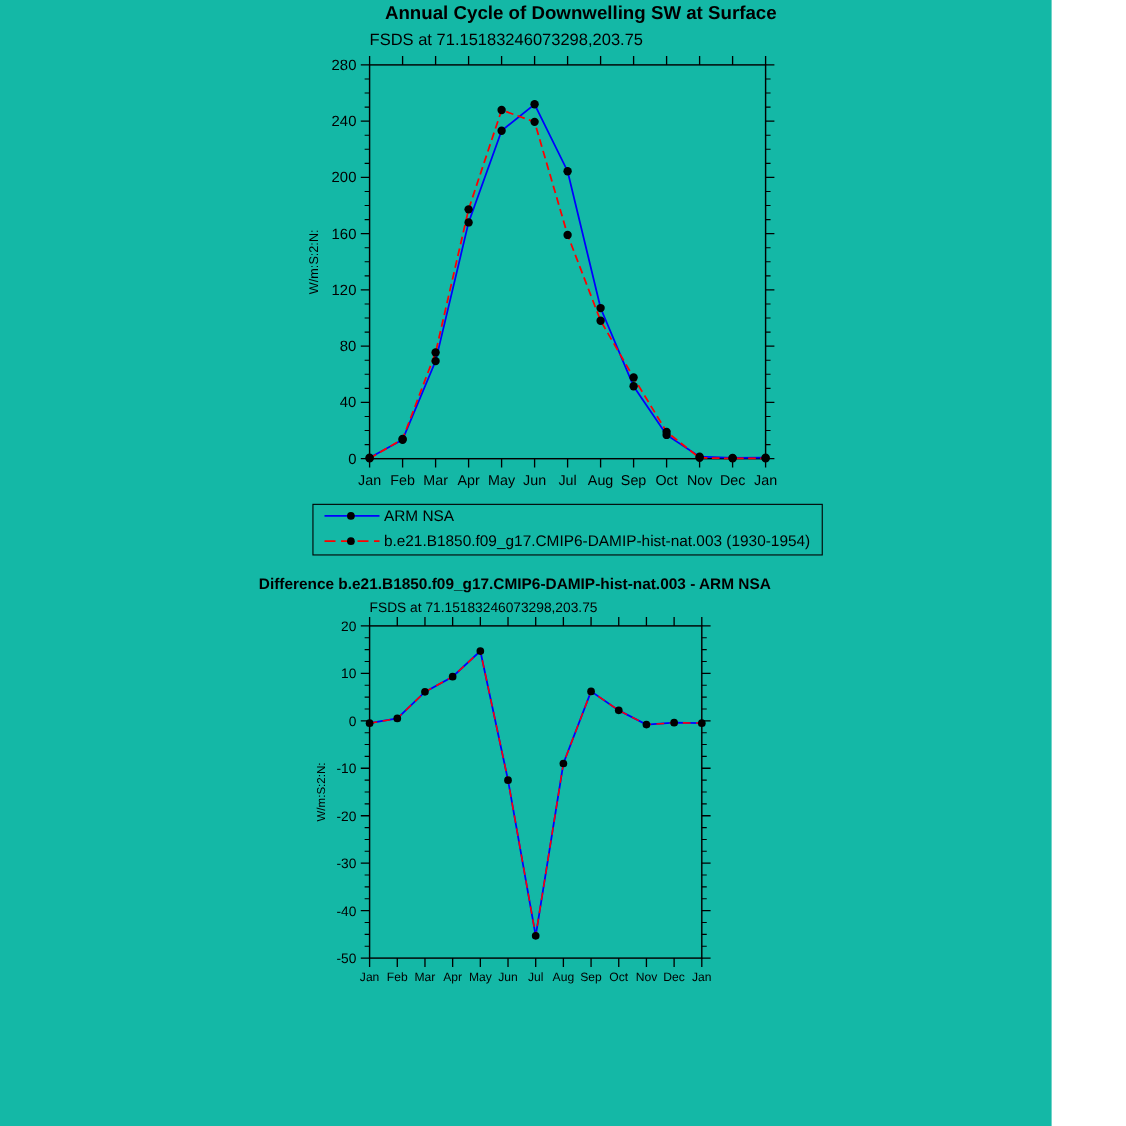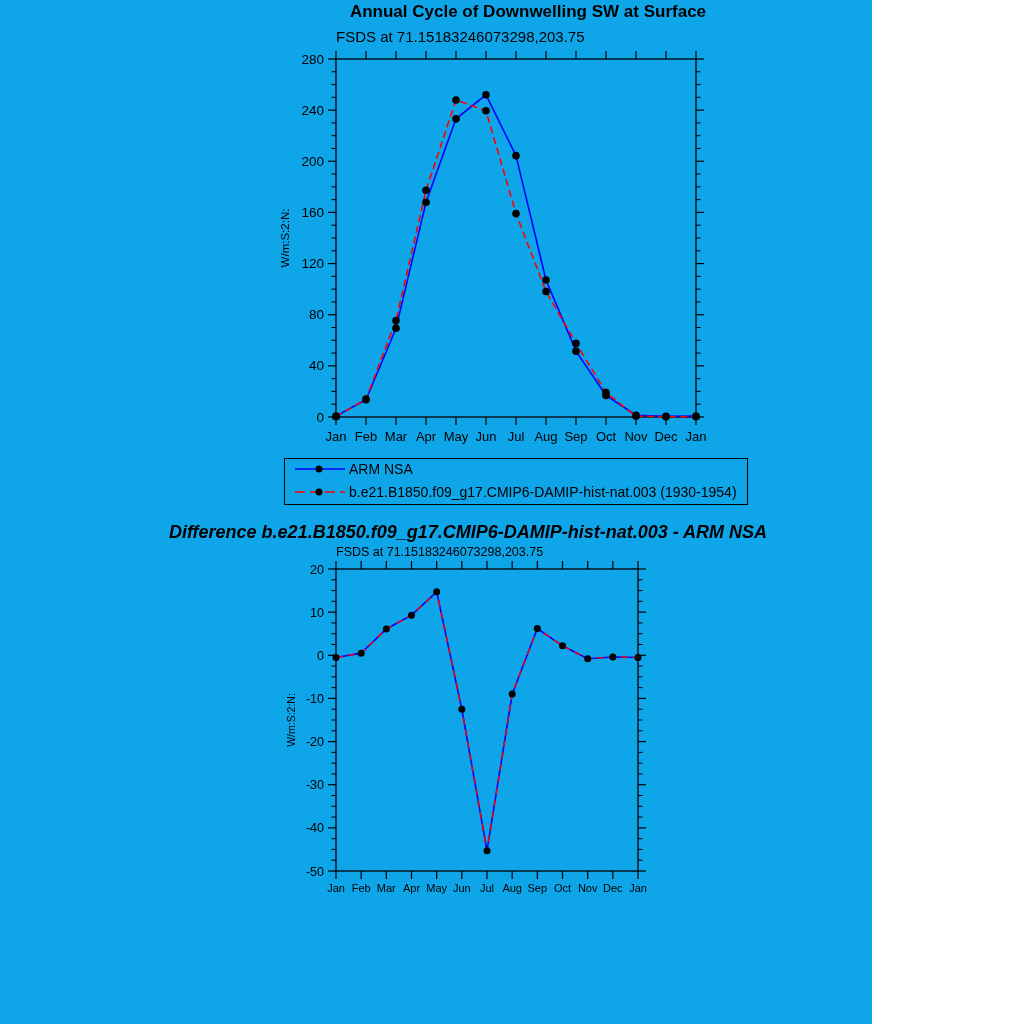--- a/index.html
+++ b/index.html
@@ -1,23 +1,23 @@
 <!DOCTYPE html>
 <html><head>
 <meta charset="utf-8">
 <style>
   html,body{margin:0;padding:0;background:#fff;}
-  .stage{position:relative;width:872px;height:1024px;background:#0ea5e9;overflow:hidden;
+  .stage{position:relative;width:956px;height:1024px;background:#14b8a6;overflow:hidden;
          font-family:"Liberation Sans",sans-serif;color:#000;}
   .abs{position:absolute;}
   .title{font-weight:bold;text-align:center;white-space:nowrap;}
   .subtitle{white-space:nowrap;}
   #top-title{left:250px;top:2px;width:556px;font-size:17px;}
   #top-subtitle{left:336px;top:28px;font-size:15px;}
-  #bottom-title{left:168px;top:522px;width:600px;font-size:18px;font-style:italic;}
+  #bottom-title{left:168px;top:522px;width:600px;font-size:14px;}
   #bottom-subtitle{left:336px;top:545px;font-size:12.5px;}
   #chart1-svg{left:250px;top:45px;}
   #chart2-svg{left:250px;top:558px;}
   #legend-box{left:284px;top:458px;width:464px;height:47px;border:1px solid #000;box-sizing:border-box;padding-left:7px;}
   #legend-box svg{display:block;}
   .legend-text{font-size:14px;font-family:"Liberation Sans",sans-serif;}
   svg text{fill:#000;}
 </style>
 </head>
 <body>

